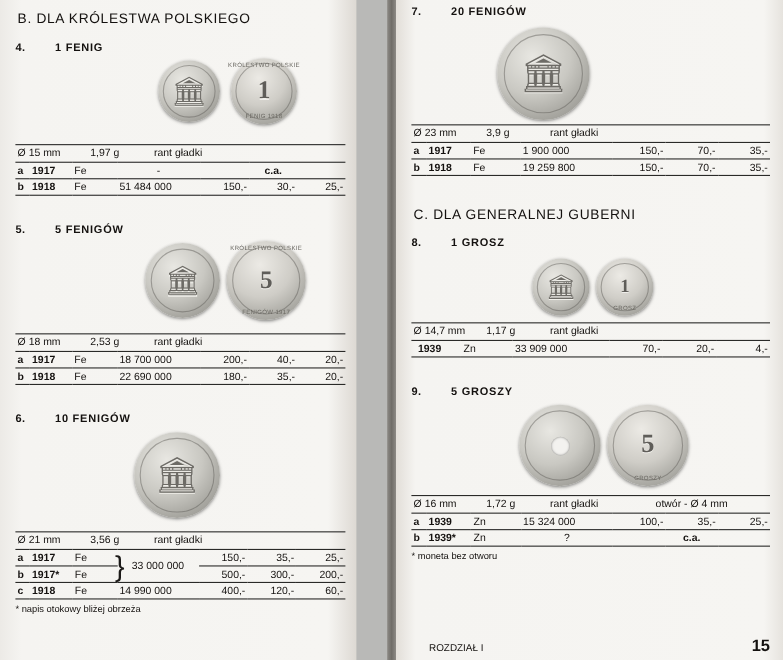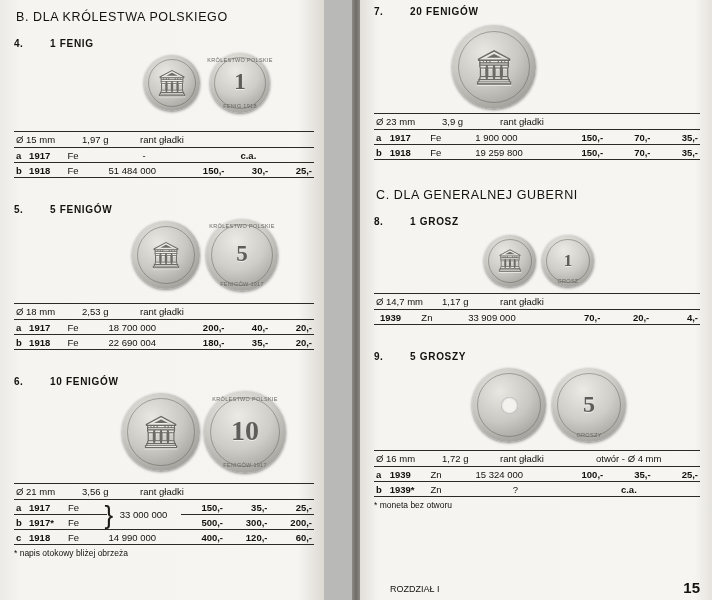--- a/index.html
+++ b/index.html
@@ -79,21 +79,21 @@
     width:100%;border-collapse:collapse;font-size:9.5px;
   }
   table.vals td{
     border-bottom:1px solid #2a2a28;padding:1.5px 2px;vertical-align:middle;
   }
   table.vals tr:first-child td{border-top:1px solid #2a2a28;}
   td.var{width:10px;font-weight:bold;}
   td.year{width:38px;font-weight:bold;}
   td.metal{width:44px;}
   td.mint{width:86px;}
-  td.p1,td.p2,td.p3{text-align:right;font-weight:bold;width:46px;}
+  td.p1,td.p2,td.p3{text-align:right;font-weight:normal;width:46px;}
   td.ca{text-align:center;font-weight:bold;}
   .note{font-size:8.5px;margin-top:3px;}
   .brace{
     position:absolute;font-size:26px;line-height:1;color:#1c1a18;
   }
   .footer-right{
     position:absolute;right:12px;bottom:2px;text-align:right;
   }
   .stamp{
     font-size:15.5px;font-weight:bold;letter-spacing:.2px;color:#111;
@@ -193,46 +193,38 @@
         <td class="metal">Fe</td>
         <td class="mint">18 700 000</td>
         <td class="p1">200,-</td>
         <td class="p2">40,-</td>
         <td class="p3">20,-</td>
       </tr>
       <tr>
         <td class="var">b</td>
         <td class="year">1918</td>
         <td class="metal">Fe</td>
-        <td class="mint">22 690 004</td>
+        <td class="mint">22 690 000</td>
         <td class="p1">180,-</td>
         <td class="p2">35,-</td>
         <td class="p3">20,-</td>
       </tr>
     </tbody>
       </table>
   </div>
 
   <div class="coin-block" style="margin-top:26px;">
     <div class="coin-head">
       <span class="coin-no">6.</span>
       <span class="coin-name">10 FENIGÓW</span>
     </div>
     <div class="photos" style="height:92px;">
       <div class="coinimg coin-obv" style="left:108px;top:4px;width:78px;height:78px;">
         <div class="coin-inner"></div>
         <div class="eagle" style="font-size:32px;">🏛</div>
-      </div>
-      <div class="coinimg coin-rev" style="left:190px;top:2px;width:82px;height:82px;">
-        <div class="coin-inner"></div>
-        <div class="ring-txt">
-          <span class="ring-top">KRÓLESTWO POLSKIE</span>
-          <span class="ring-bot">FENIGÓW 1917</span>
-        </div>
-        <div class="denom" style="font-size:28px;">10</div>
       </div>
     </div>
     <div class="specrow">
       <span class="c1">Ø 21 mm</span>
       <span class="c2">3,56 g</span>
       <span class="c3">rant gładki</span>
     </div>
     <table class="vals" style="position:relative;">
       <tbody>
           <tr>

